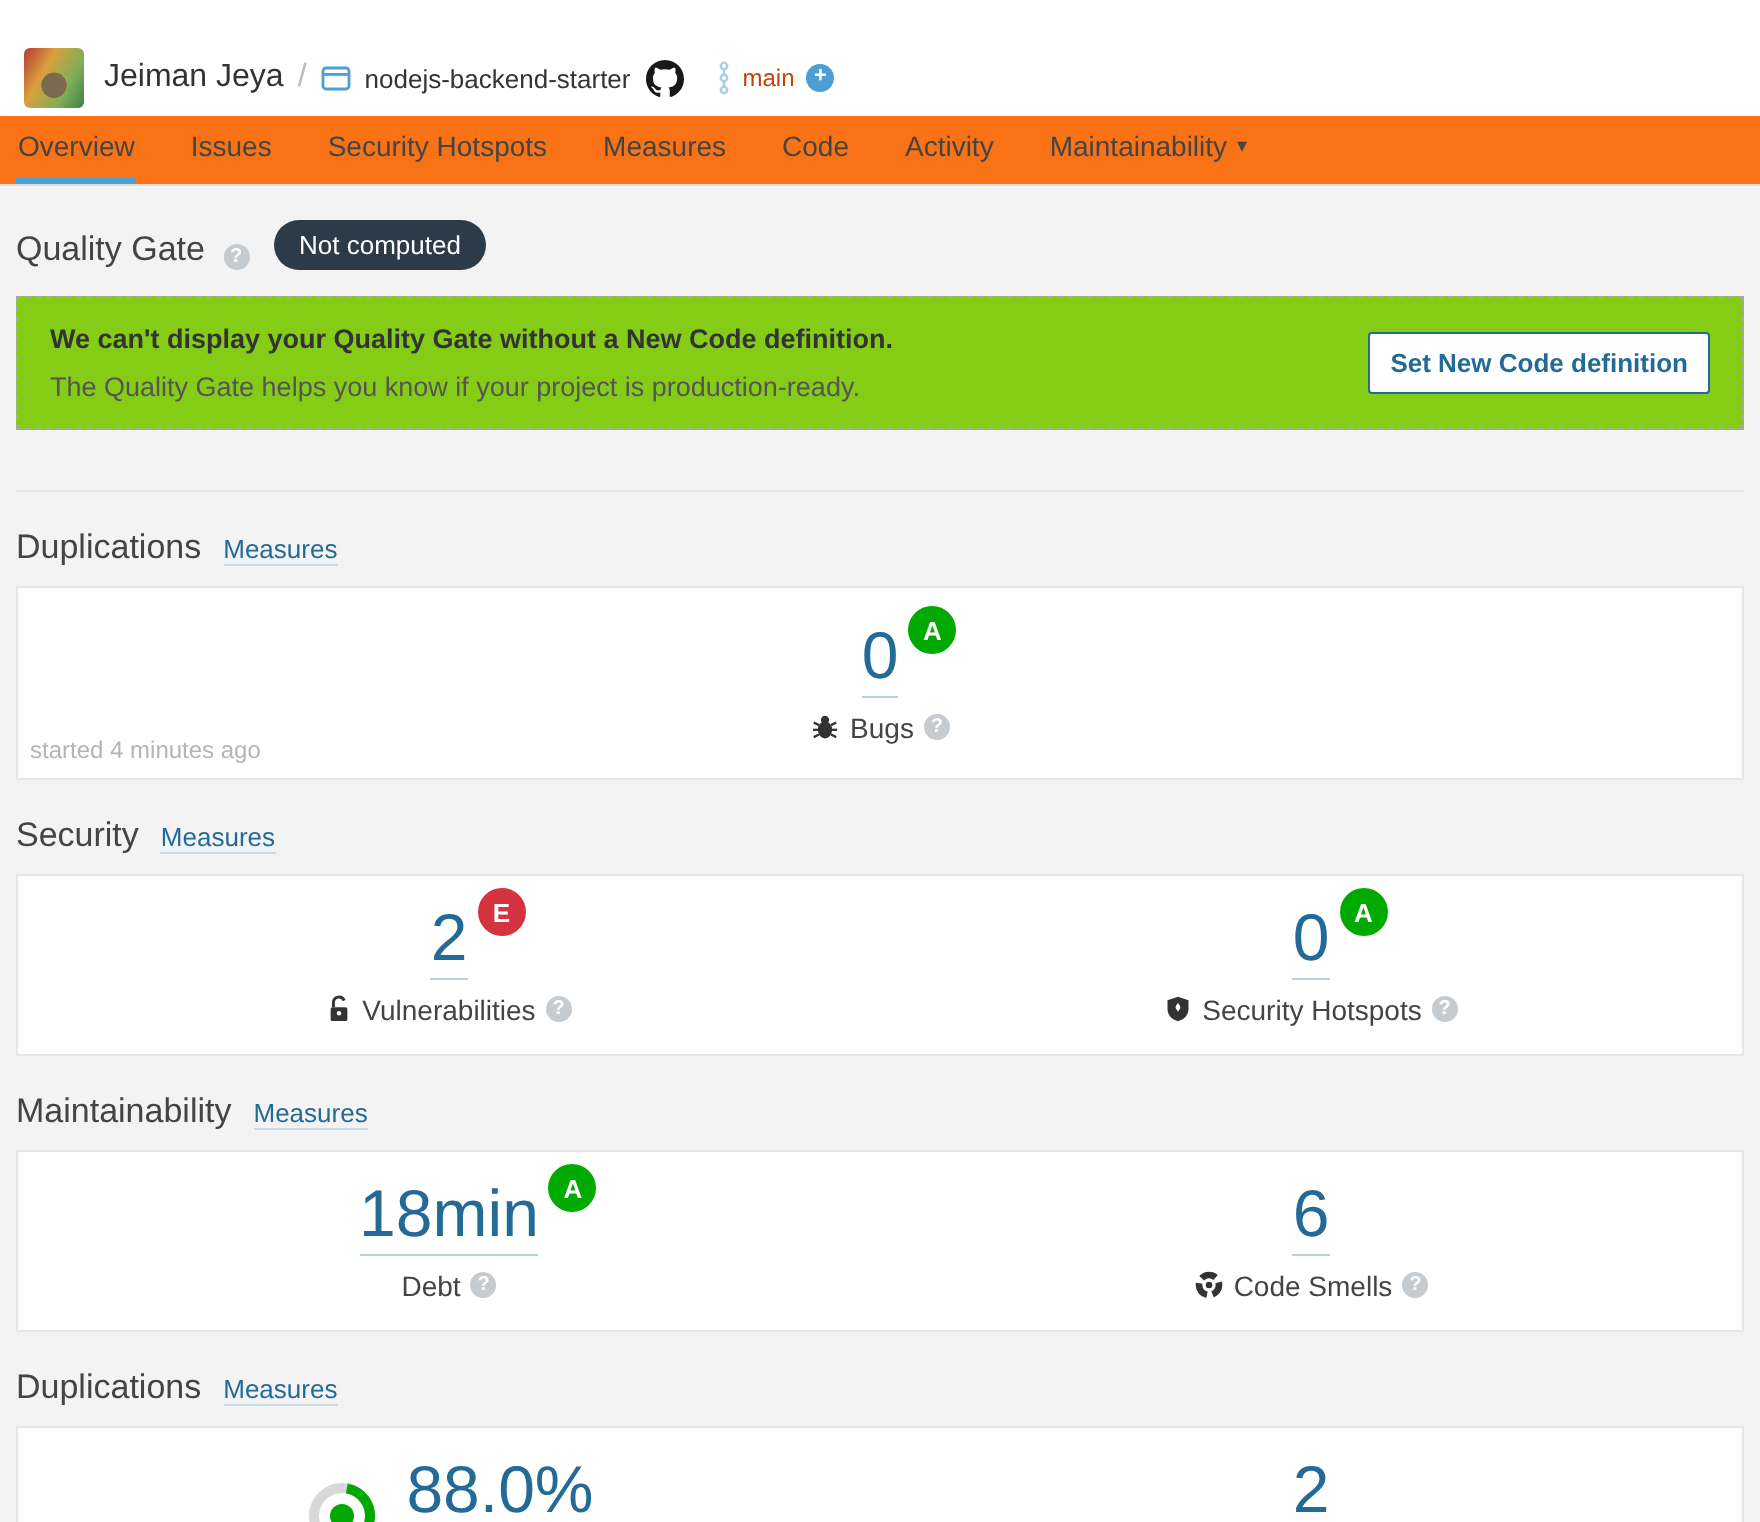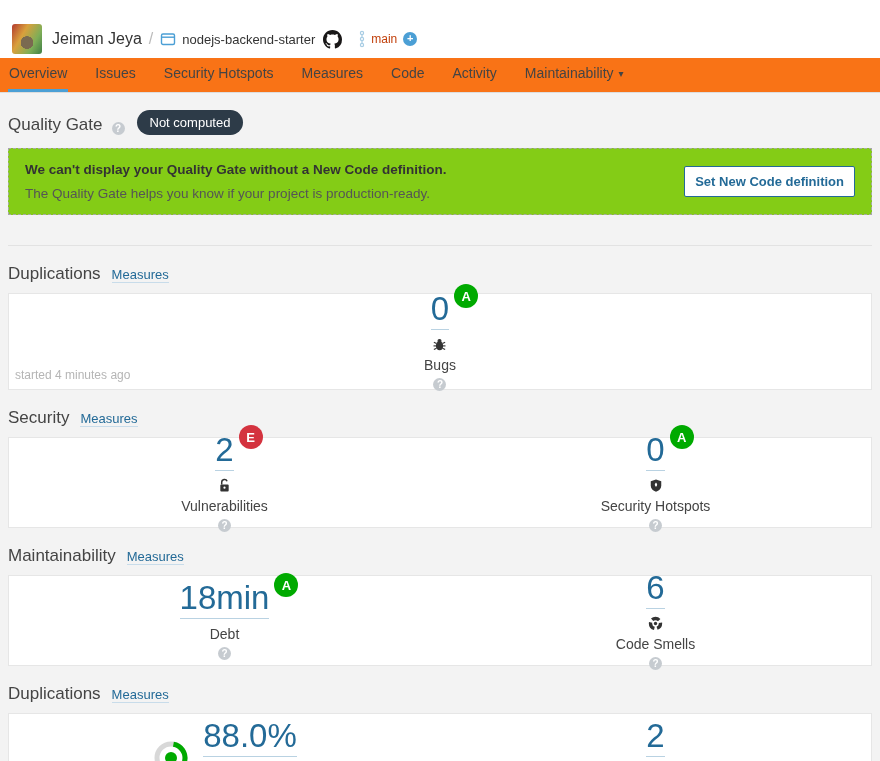--- a/index.html
+++ b/index.html
@@ -87,21 +87,21 @@
     font-size:33px; color:#236a97; line-height:1.05; padding-bottom:2px;
     border-bottom:1px solid #b9d2e2; display:inline-block;
   }
   .rating {
     position:absolute; top:-8px; right:-29px; width:24px; height:24px; border-radius:50%;
     color:#fff; font-weight:bold; font-size:13px; display:flex; align-items:center;
     justify-content:center;
   }
   .rating-a { background:#00aa00; }
   .rating-e { background:#d4333f; }
-  .label-row { margin-top:7px; display:flex; align-items:center; gap:5px; font-size:14px; color:#444;flex-direction:column; }
+  .label-row { margin-top:7px; display:flex; align-items:center; gap:5px; font-size:14px; color:#444; }
   .m-icon { display:inline-flex; }
 
   .dup-measure { flex-direction:row; gap:13px; }
   .dup-col { display:flex; flex-direction:column; align-items:center; }
 </style>
 </head>
 <body>
 
 <div class="top">
   <div class="header-row">

